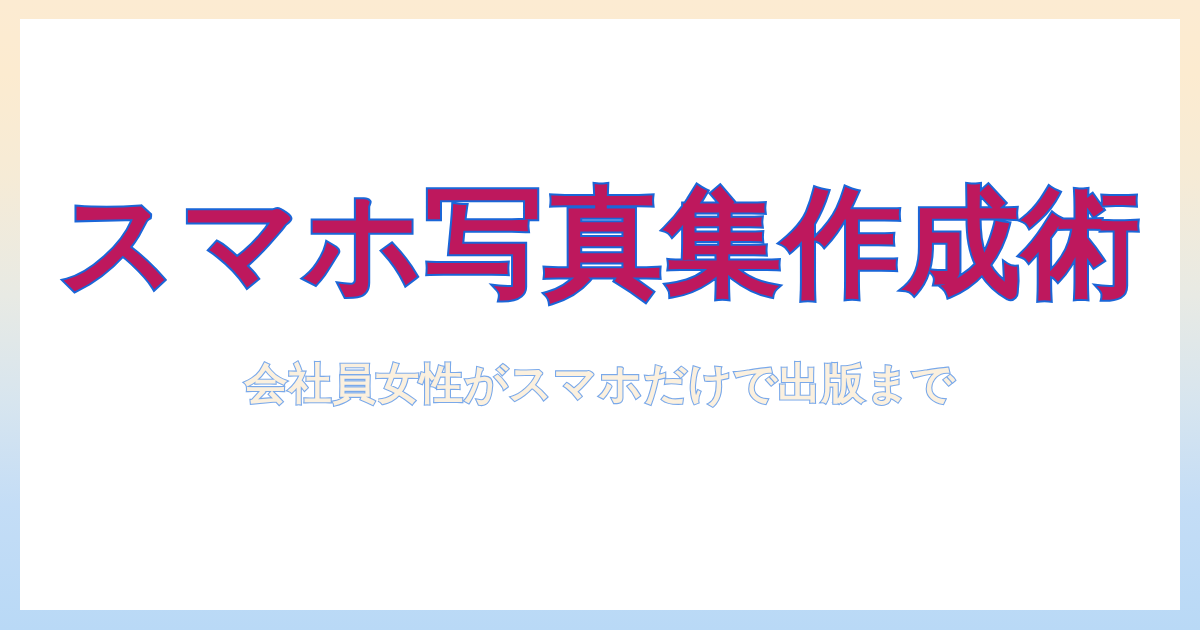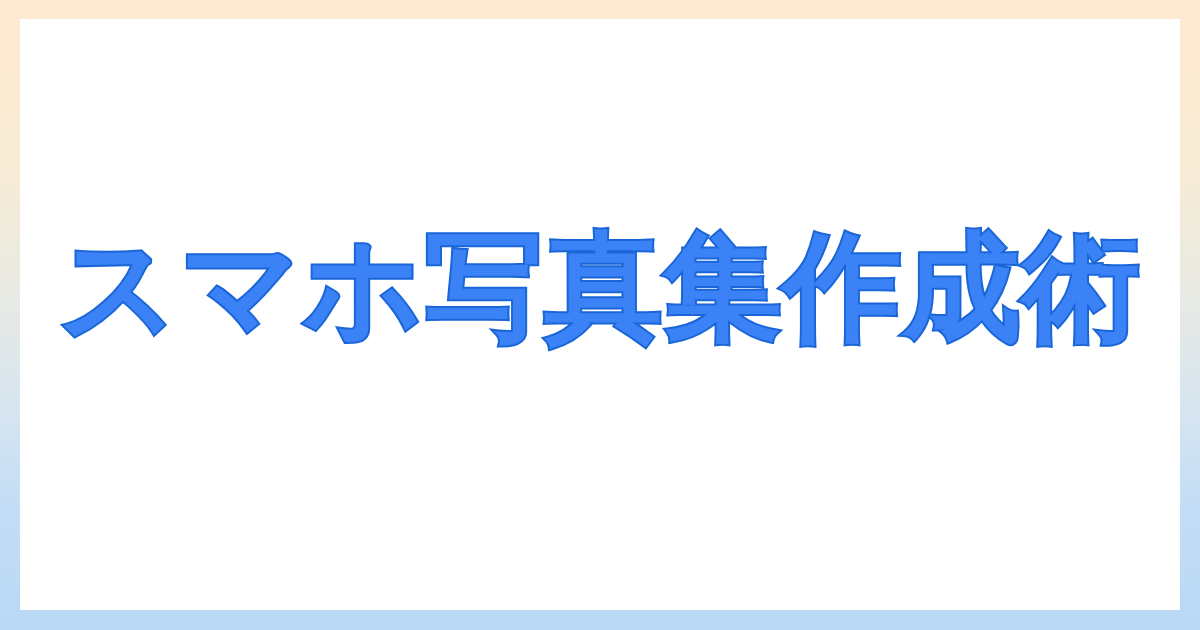--- a/index.html
+++ b/index.html
@@ -69,21 +69,21 @@
 
   .title {
     position: relative;
     margin: 0;
     font-family: "DejaVu Sans", "Liberation Sans", sans-serif;
     font-size: 118px;
     font-weight: 700;
     line-height: 1;
     letter-spacing: 0.012em;
     white-space: nowrap;
-    color: #3b82f6;
+    color: #be185d;
     -webkit-text-stroke: 4px #1a66d8;
     paint-order: stroke fill;
     text-rendering: geometricPrecision;
   }
 
   
   .title::after {
     content: "";
     position: absolute;
     inset: 0;
@@ -117,17 +117,20 @@
 
 <div class="eyecatch">
 
   <div class="card">
     <div class="card-inner">
 
       <div class="title-wrap">
         <h1 class="title">スマホ写真集作成術</h1>
       </div>
 
+      <div class="subtitle-wrap">
+        <p class="subtitle">会社員女性がスマホだけで出版まで</p>
+      </div>
 
     </div>
   </div>
 
 </div>
 
 </body></html>

